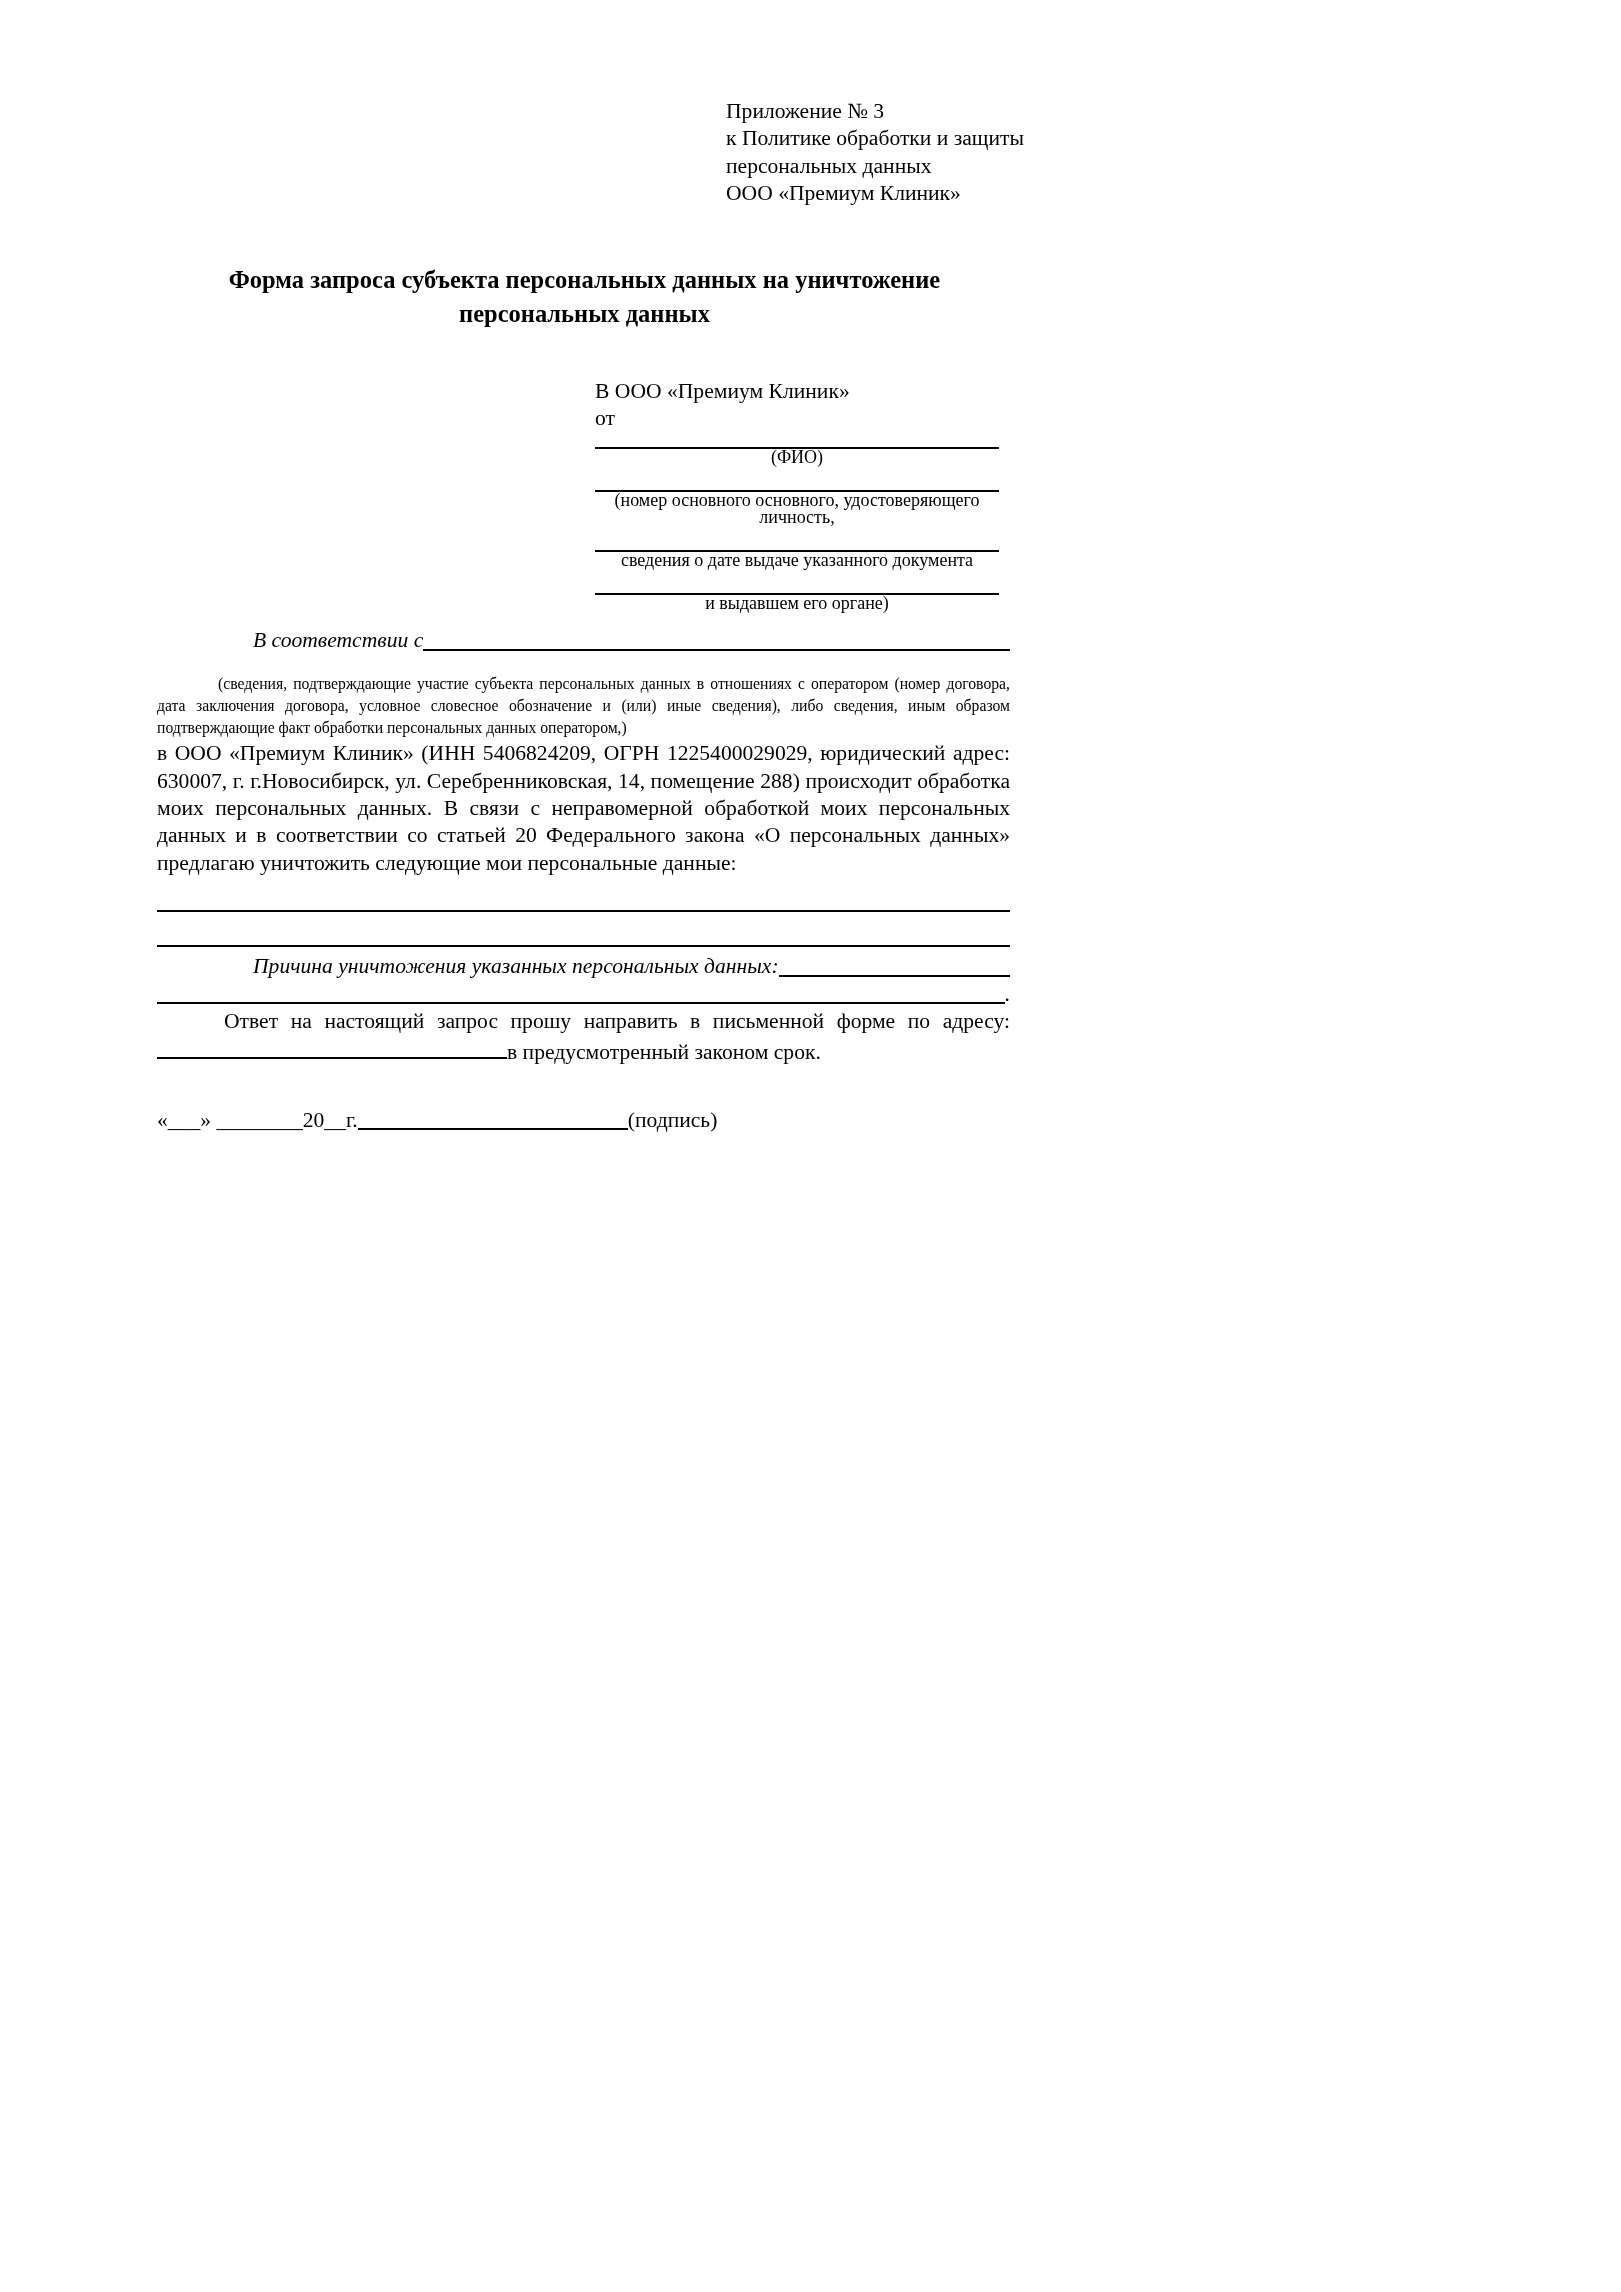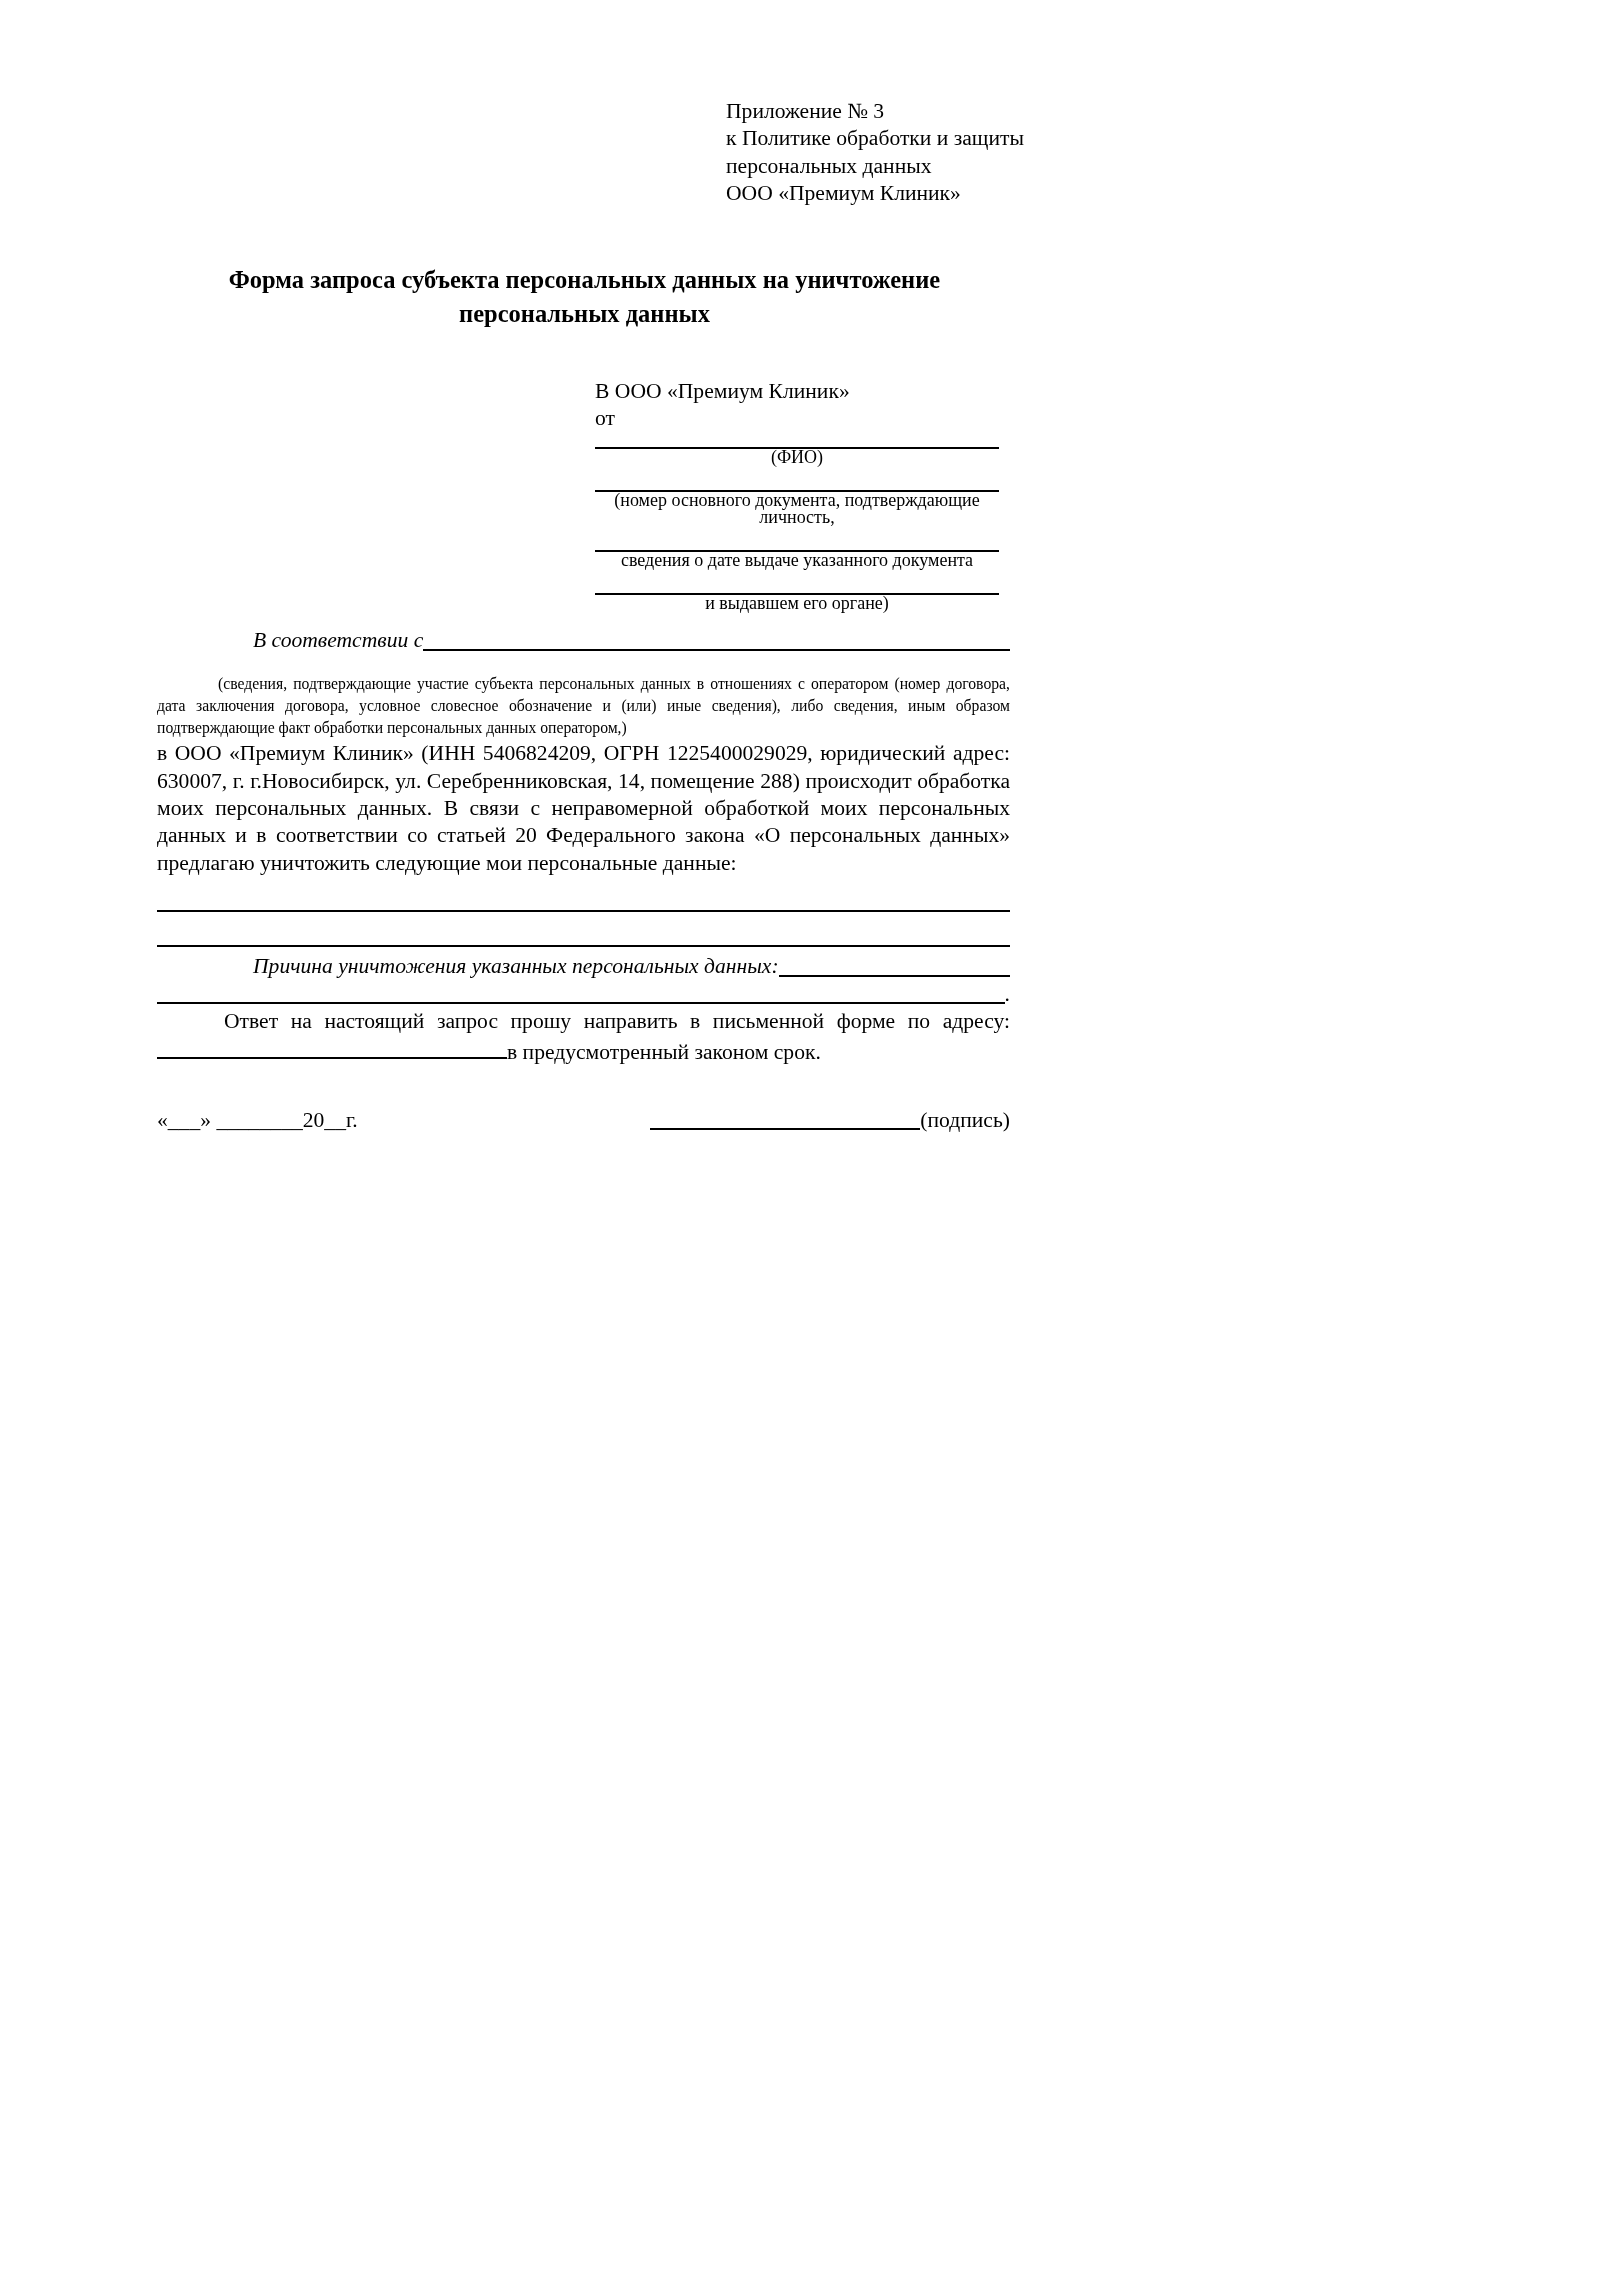--- a/index.html
+++ b/index.html
@@ -96,21 +96,20 @@
   }
   .addr-fill {
     display: inline-block;
     width: 350px;
     height: 21.6px;
     border-bottom: 2px solid #000;
     vertical-align: baseline;
   }
   .footer {
     display: flex;
-    justify-content: space-between;
     align-items: flex-end;
     margin-top: 41px;
   }
   .sig {
     display: flex;
     align-items: flex-end;
   }
   .sig-fill {
     width: 270px;
     border-bottom: 2px solid #000;
@@ -135,21 +134,21 @@
   </div>
 
   <div class="recipient">
     <div class="line">В ООО «Премиум Клиник»</div>
     <div class="line">от</div>
 
     <div class="field-line"></div>
     <div class="caption">(ФИО)</div>
 
     <div class="field-line"></div>
-    <div class="caption">(номер основного документа, подтверждающие личность,</div>
+    <div class="caption">(номер основного основного, удостоверяющего личность,</div>
 
     <div class="field-line"></div>
     <div class="caption">сведения о дате выдаче указанного документа</div>
 
     <div class="field-line"></div>
     <div class="caption">и выдавшем его органе)</div>
   </div>
 
   <div class="content">
 

